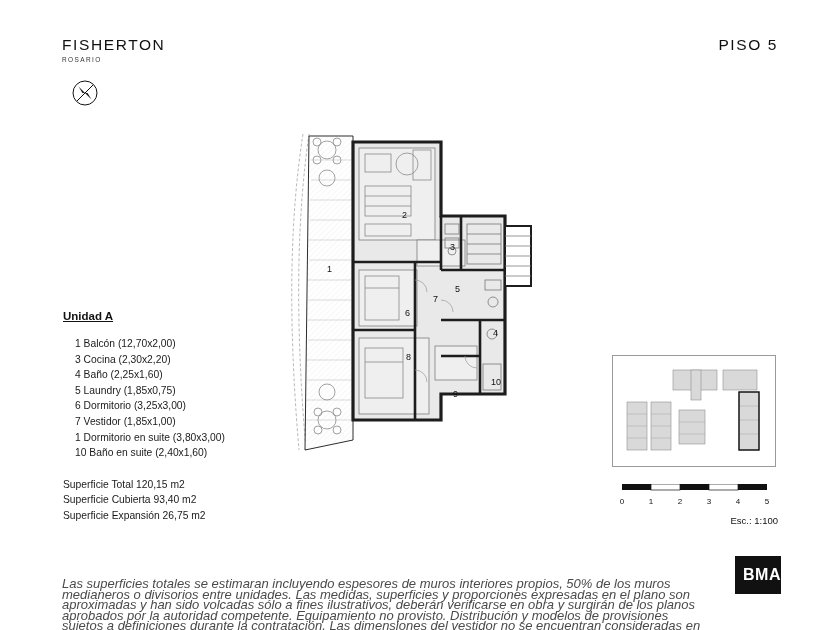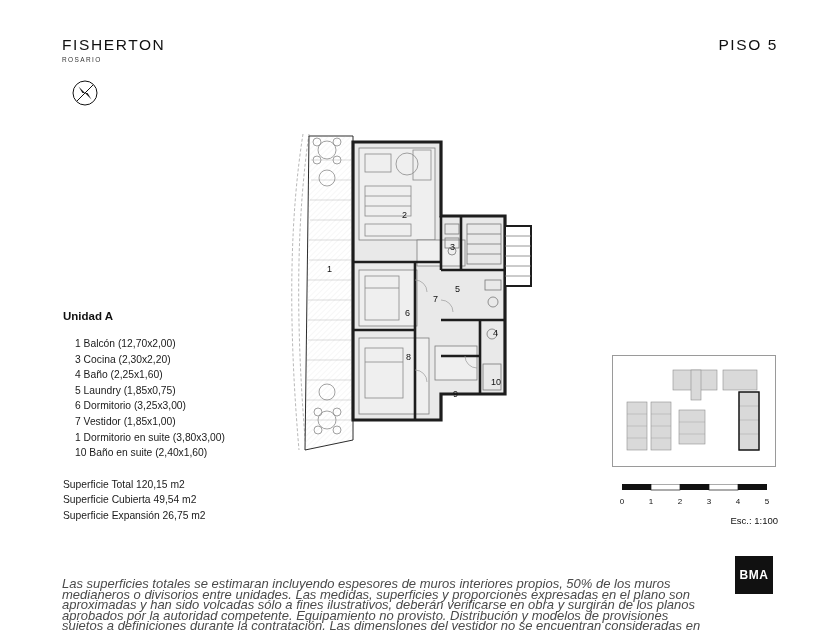--- a/index.html
+++ b/index.html
@@ -60,20 +60,21 @@
   
   .unit-block {
     position: absolute;
     left: 63px;
     top: 310px;
     width: 250px;
   }
   .unit-title {
     font-size: 11.5px;
     font-weight: bold;
+    text-decoration: underline;
     margin-bottom: 14px;
     color: #111;
   }
   .room-list {
     list-style: none;
     margin: 12px;
     padding: 0;
   }
   .room-list li {
     font-size: 10.3px;
@@ -143,26 +144,27 @@
 
   
   .logo {
     position: absolute;
     left: 735px;
     top: 556px;
     width: 38px;
     height: 38px;
     background: #111;
     color: #fff;
-    font-size: 12px;
+    font-size: 16px;
     letter-spacing: 0.5px;
     display: flex;
     align-items: center;
     justify-content: center;
     font-weight: 600;
+    padding-left: 8px;
   }
 </style>
 </head>
 <body>
 
 <div class="page">
 
   <div class="brand">
     <div class="brand-name">FISHERTON</div>
     <div class="brand-sub">ROSARIO</div>
@@ -185,21 +187,21 @@
       <li>3 Cocina (2,30x2,20)</li>
       <li>4 Baño (2,25x1,60)</li>
       <li>5 Laundry (1,85x0,75)</li>
       <li>6 Dormitorio (3,25x3,00)</li>
       <li>7 Vestidor (1,85x1,00)</li>
       <li>1 Dormitorio en suite (3,80x3,00)</li>
       <li>10 Baño en suite (2,40x1,60)</li>
     </ul>
     <div class="areas">
       <div>Superficie Total 120,15 m2</div>
-      <div>Superficie Cubierta 49,54 m2</div>
+      <div>Superficie Cubierta 93,40 m2</div>
       <div>Superficie Expansión 26,75 m2</div>
     </div>
   </div>
 
   <div class="plan">
     <svg width="300" height="360" viewBox="0 0 300 360">
       <defs>
         <pattern id="hatch" width="4" height="4" patternUnits="userSpaceOnUse" patternTransform="rotate(45)">
           <line x1="0" y1="0" x2="0" y2="4" stroke="#bdbdbd" stroke-width="0.7"></line>
         </pattern>

